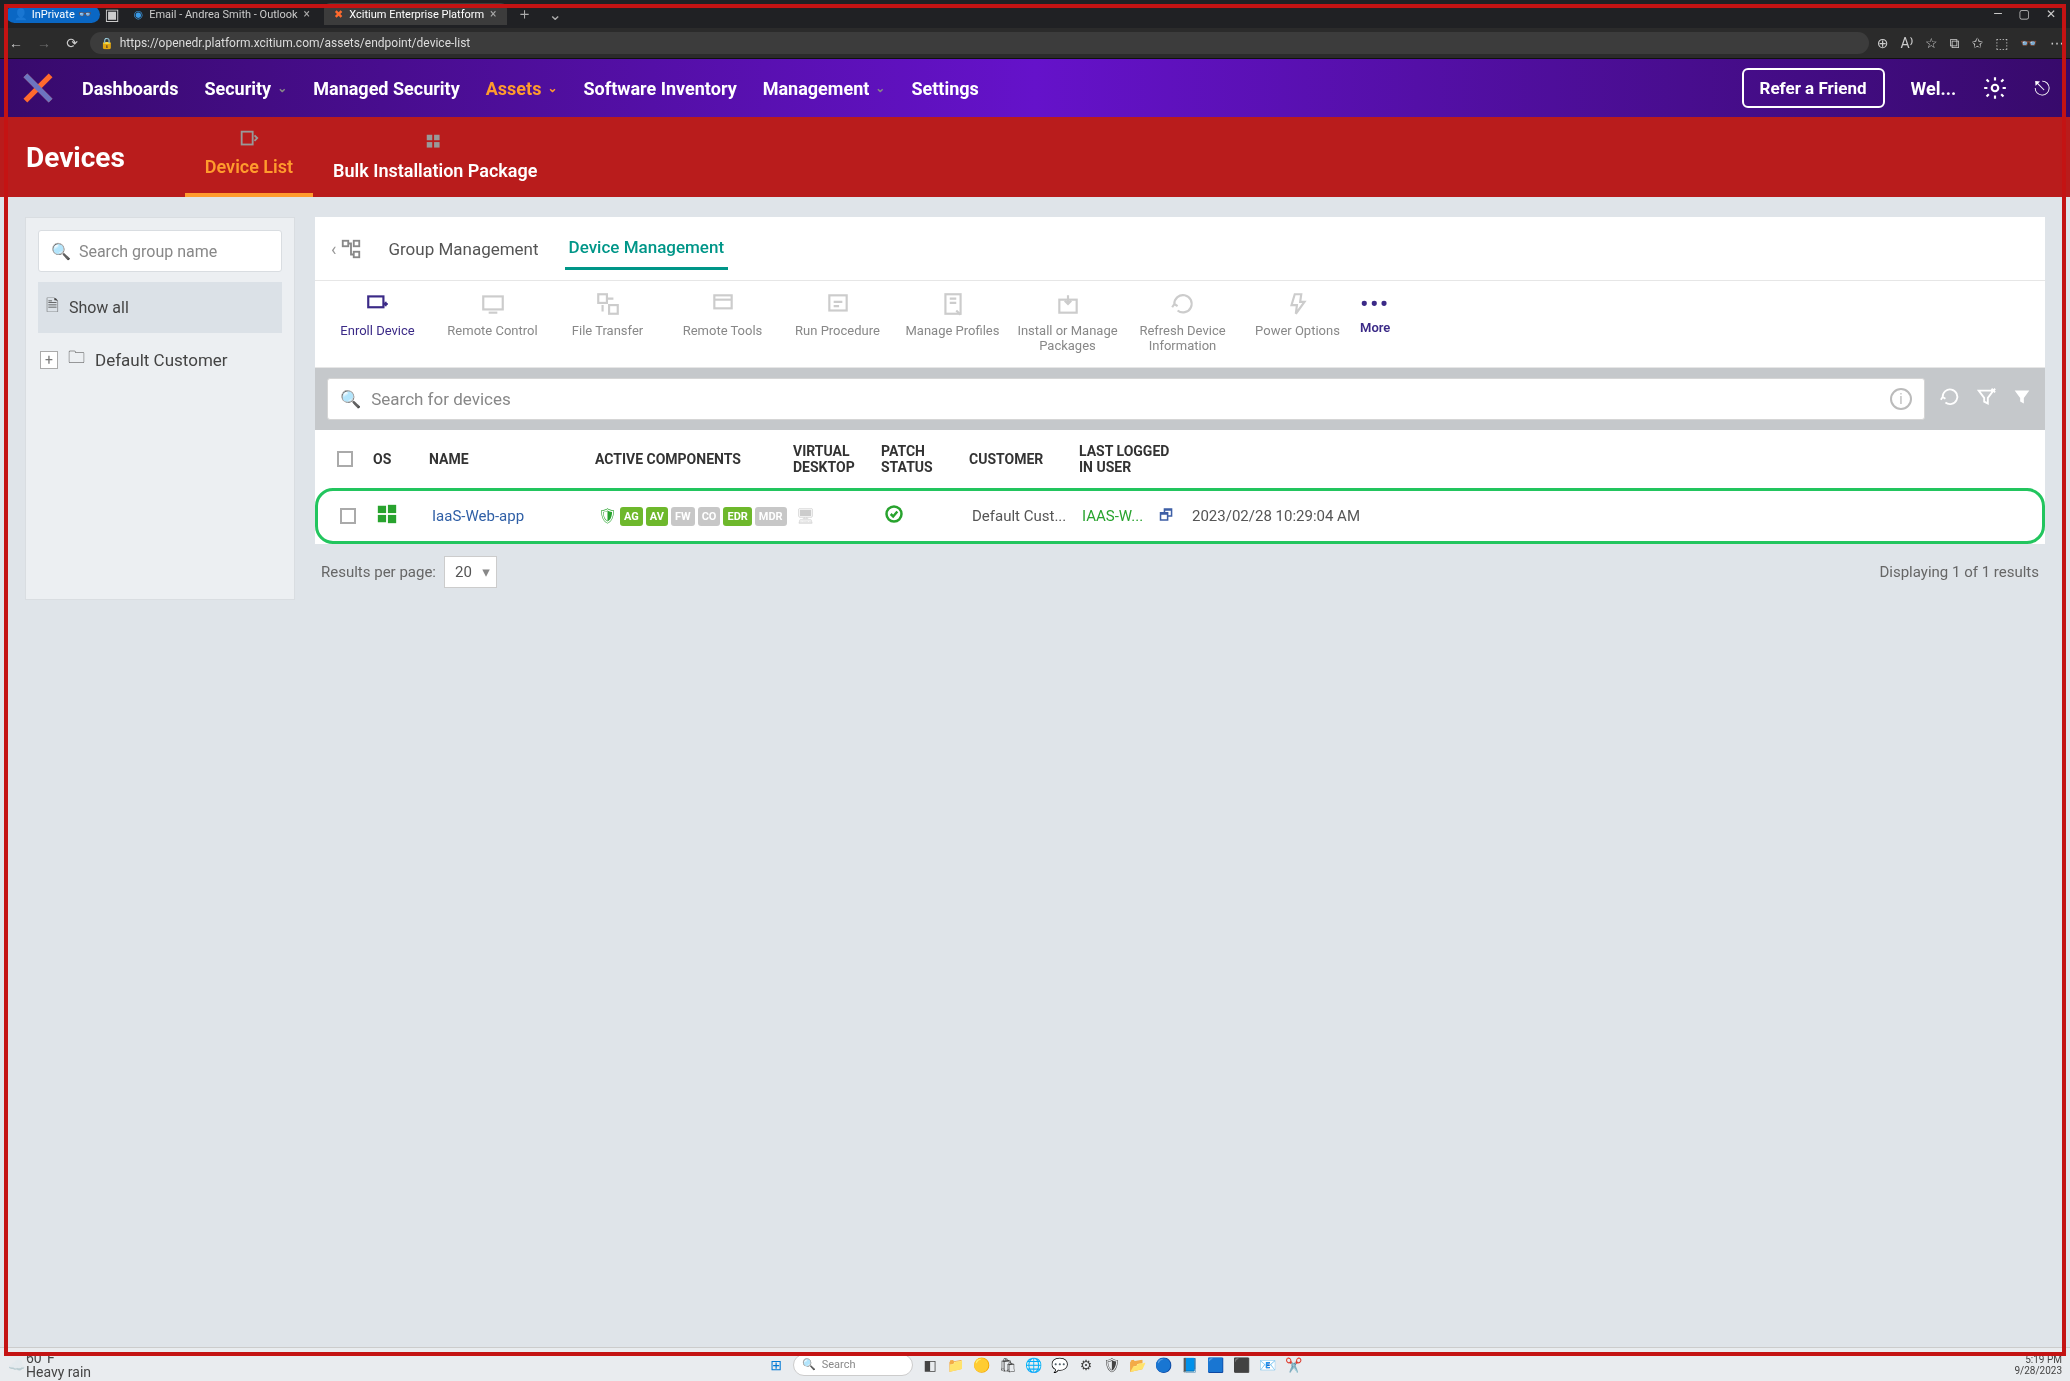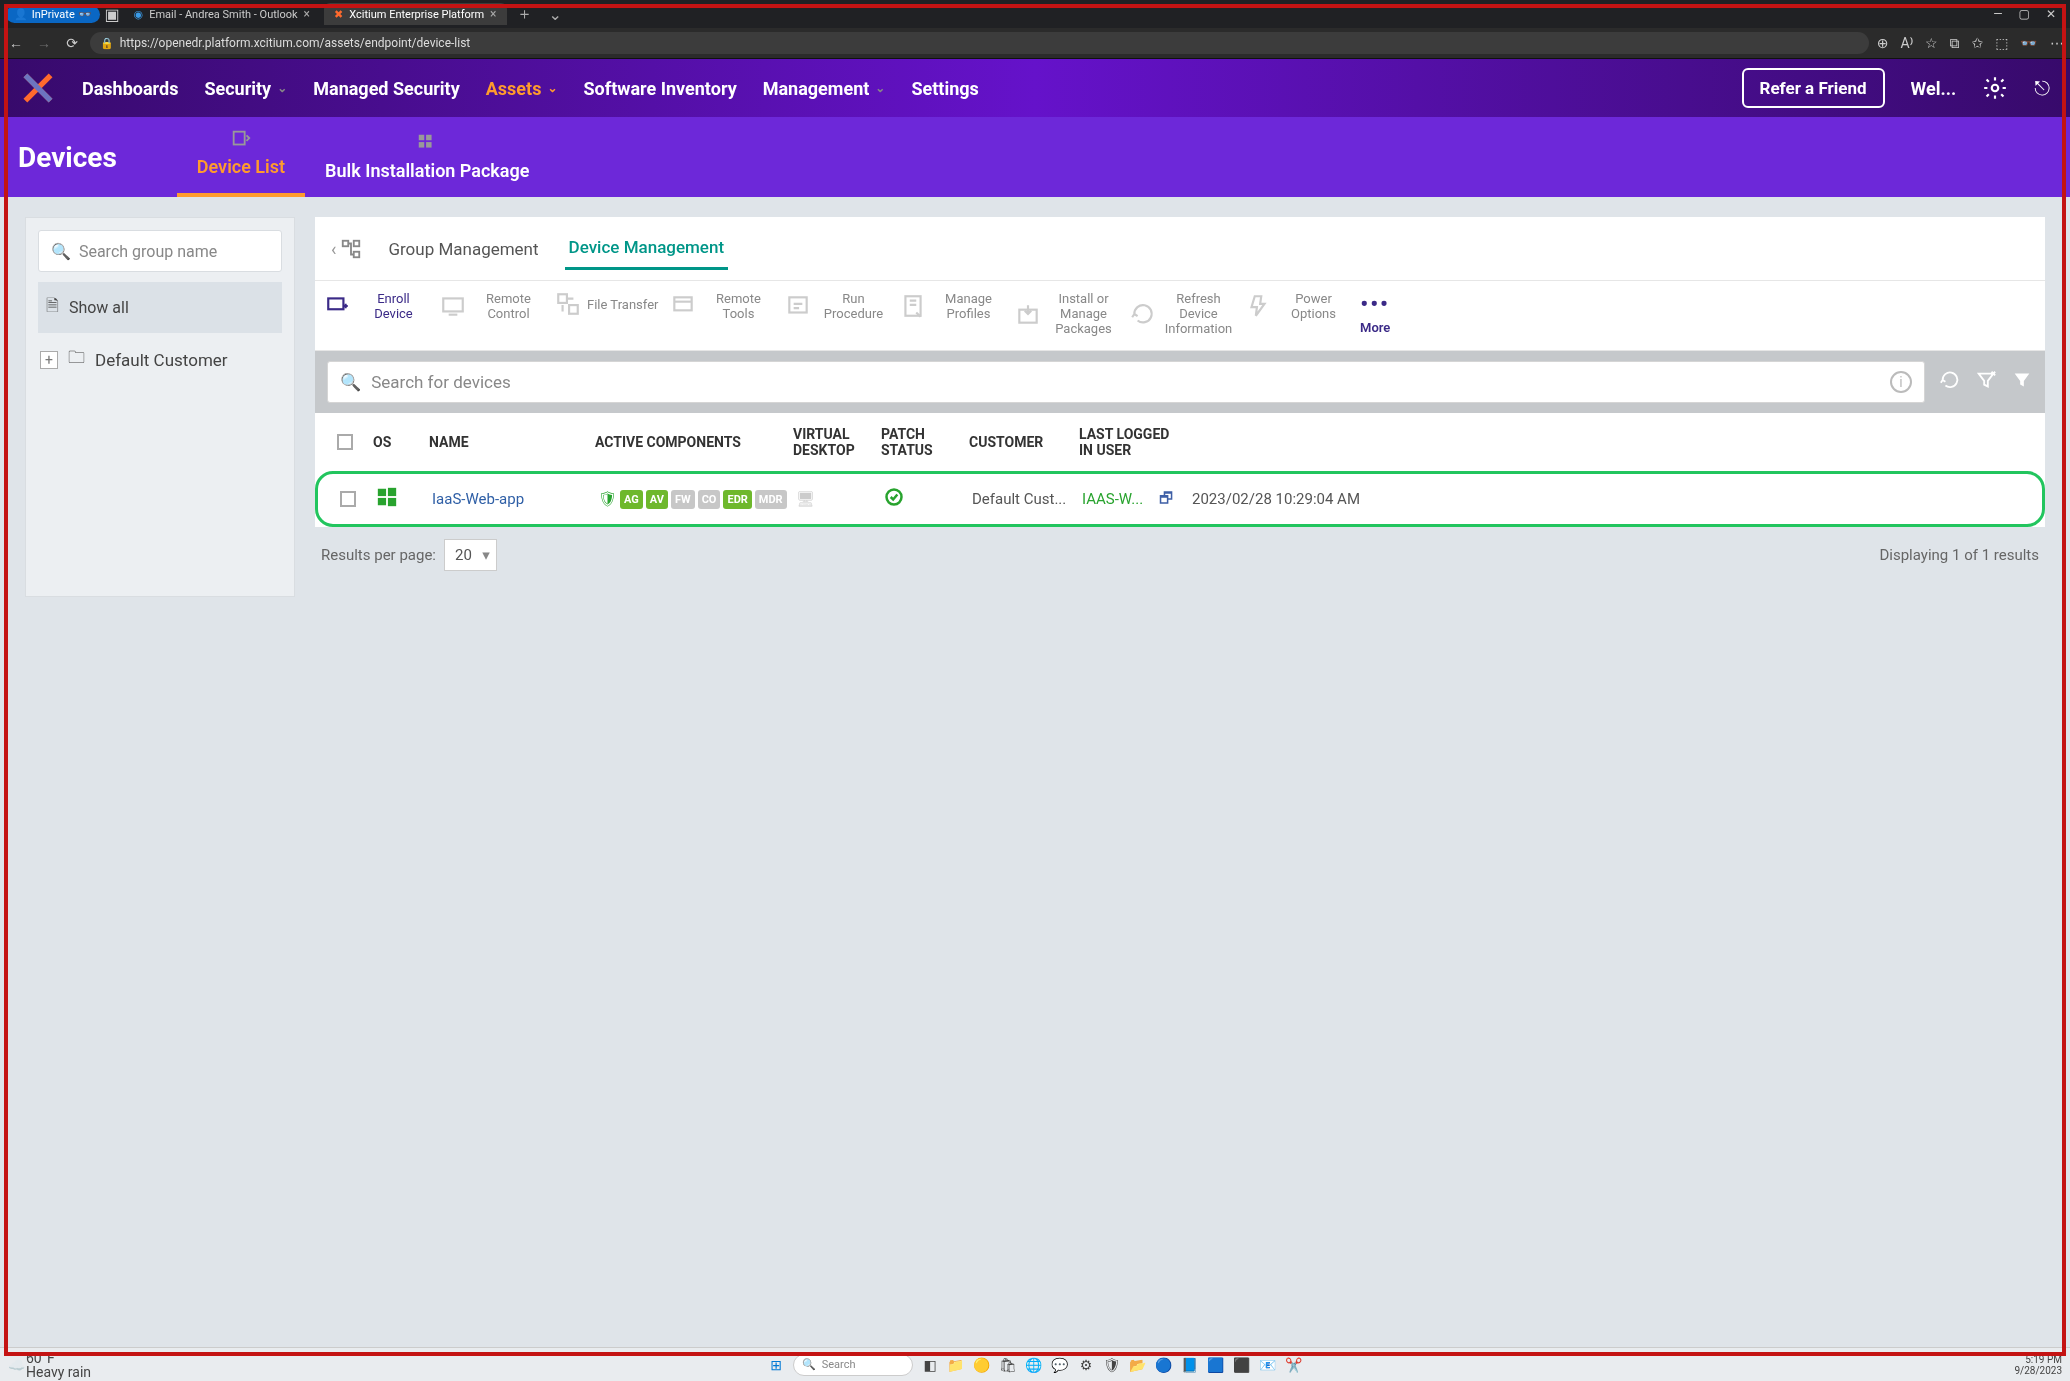--- a/index.html
+++ b/index.html
@@ -31,21 +31,21 @@
 .top-nav-item { color:#fff; font-size:18px; font-weight:700; display:flex; align-items:center; gap:6px; cursor:pointer; white-space:nowrap;}
 .top-nav-item.active { color:#ff9b2d;}
 .chev { font-size:12px; color:#888;}
 .top-nav-item.active .chev { color:#ff9b2d;}
 .refer-btn { margin-left:auto; border:2px solid #fff; color:#fff; font-weight:700; padding:8px 16px; border-radius:6px; cursor:pointer; font-size:17px;}
 .welcome { color:#fff; font-weight:700; font-size:18px; max-width:50px; overflow:hidden; white-space:nowrap;}
 .gear-icon { color:#fff; width:26px; height:26px; cursor:pointer;}
 .exit-icon { color:#fff; font-size:20px; cursor:pointer;}
 
 
-.sub-header { background:#6d28d9; height:80px; display:flex; align-items:flex-end; padding:0 18px;}
+.sub-header { background:#b91c1c; height:80px; display:flex; align-items:flex-end; padding:0 26px;}
 .page-title { color:#fff; font-size:28px; font-weight:700; align-self:center; margin-right:60px;}
 .sub-tab { color:#fff; font-size:18px; font-weight:600; padding:18px 20px 16px; display:flex; flex-direction:column; align-items:center; cursor:pointer; position:relative;}
 .sub-tab.active { color:#ff9b2d; border-bottom:4px solid #ff9b2d;}
 .sub-tab-icon { width:22px; height:22px; margin-bottom:6px;}
 .sub-tab .sub-tab-icon svg { width:22px; height:22px; fill:#999;}
 
 
 .body-wrap { display:flex; padding:20px 25px; gap:20px; }
 
 
@@ -56,21 +56,21 @@
 .expand-box { width:18px; height:18px; border:1px solid #aaa; display:flex; align-items:center; justify-content:center; font-size:14px; color:#777; background:#fff;}
 
 
 .main-panel { flex:1; display:flex; flex-direction:column;}
 .mgmt-header { background:#fff; display:flex; align-items:center; gap:22px; padding:10px 16px; border-bottom:1px solid #e6e6e6;}
 .tree-toggle { display:flex; align-items:center; gap:4px; color:#999; font-size:18px; cursor:pointer;}
 .mgmt-tab { font-size:17px; color:#555; padding:10px 4px; cursor:pointer;}
 .mgmt-tab.active { color:#009688; border-bottom:3px solid #009688; font-weight:500;}
 
 .toolbar { background:#fff; display:flex; align-items:flex-start; padding:10px 10px 14px; gap:10px; border-bottom:1px solid #e6e6e6;}
-.tool-btn { display:flex; flex-direction:row; align-items:center; width:105px; gap:6px; font-size:13px; color:#888; text-align:center; cursor:pointer;}
+.tool-btn { display:flex; flex-direction:column; align-items:center; width:105px; gap:6px; font-size:13px; color:#888; text-align:center; cursor:pointer;}
 .tool-btn.active { color:#3b2a87;}
 .tool-btn .ticon { width:26px; height:26px; display:flex; align-items:center; justify-content:center;}
 .tool-btn svg { width:26px; height:26px; stroke:#ccc; fill:#ccc;}
 .tool-btn.active svg { stroke:#3b2a87; fill:#3b2a87;}
 .more-dots { color:#3b2a87; font-size:22px; font-weight:bold; align-self:center; cursor:pointer; letter-spacing:2px;}
 
 .search-strip { background:#c5c8cb; display:flex; align-items:center; padding:10px 12px; gap:14px;}
 .dev-search { flex:1; background:#fff; border:1px solid #d5d5d5; border-radius:3px; height:42px; display:flex; align-items:center; padding:0 12px; gap:10px; color:#888; font-size:17px;}
 .info-circle { margin-left:auto; color:#bbb; width:22px; height:22px; border:2px solid #bbb; border-radius:50%; display:flex; align-items:center; justify-content:center; font-size:14px;}
 .strip-icon { color:#fff; cursor:pointer;}

